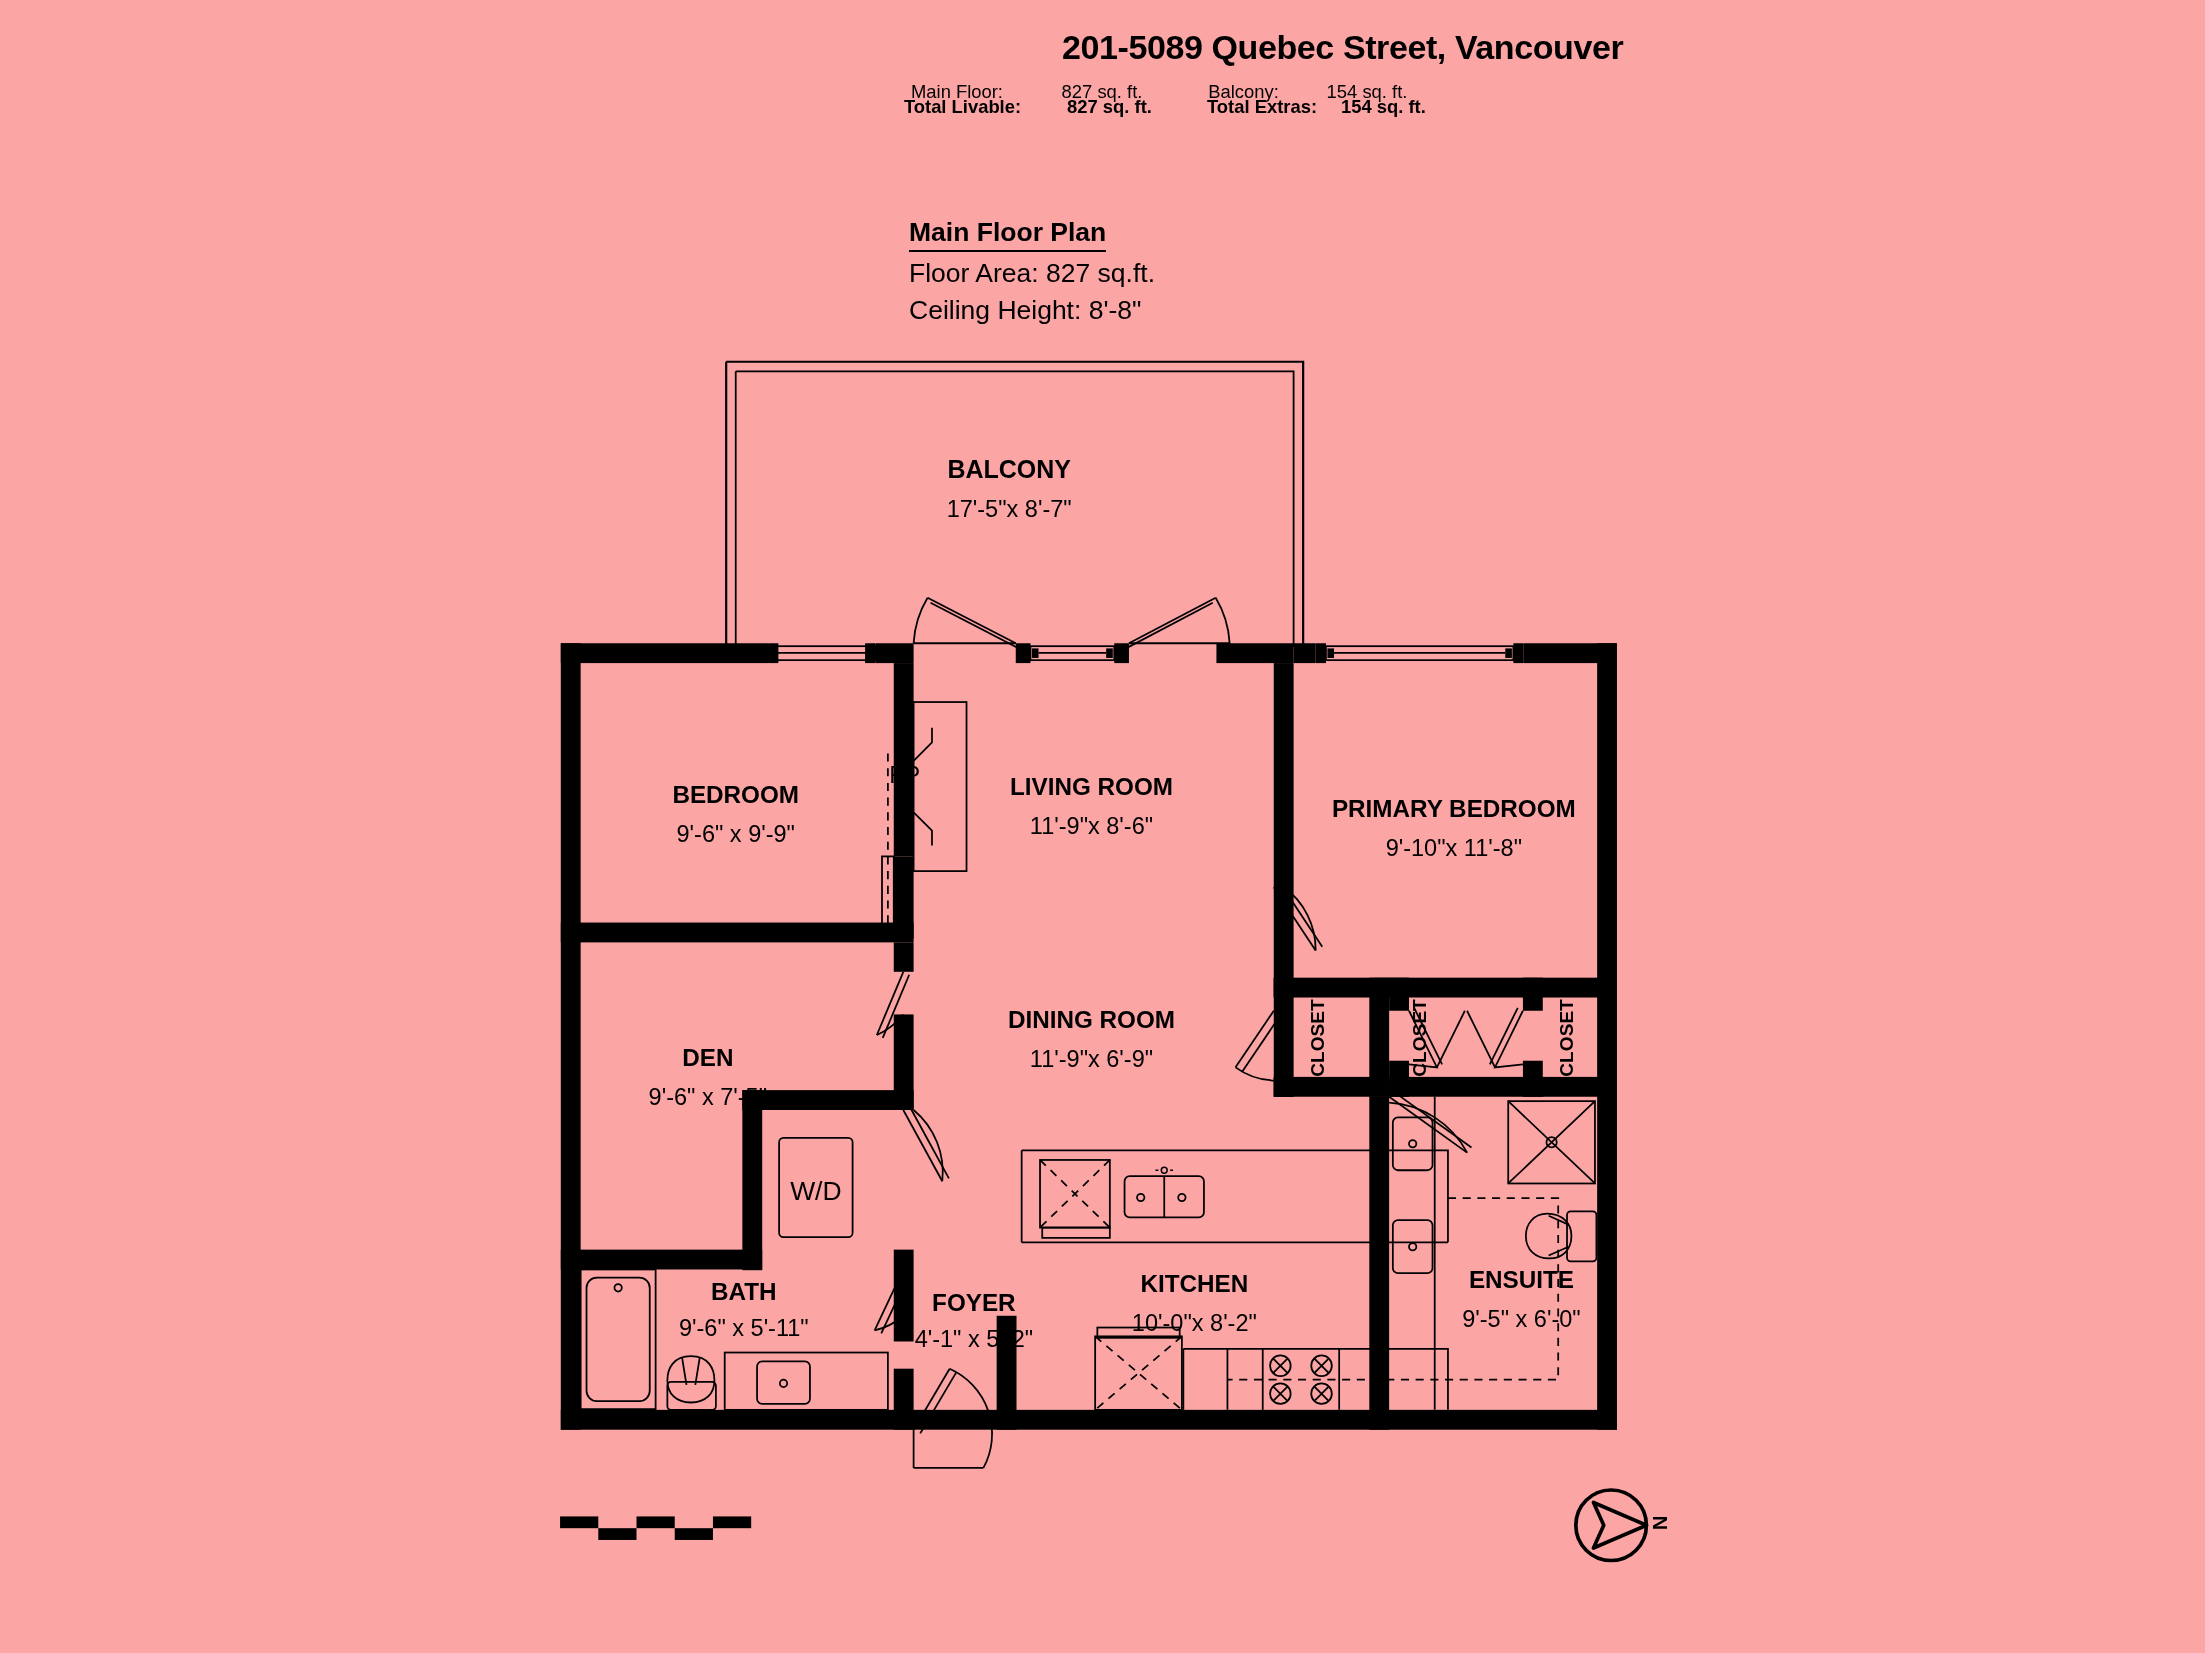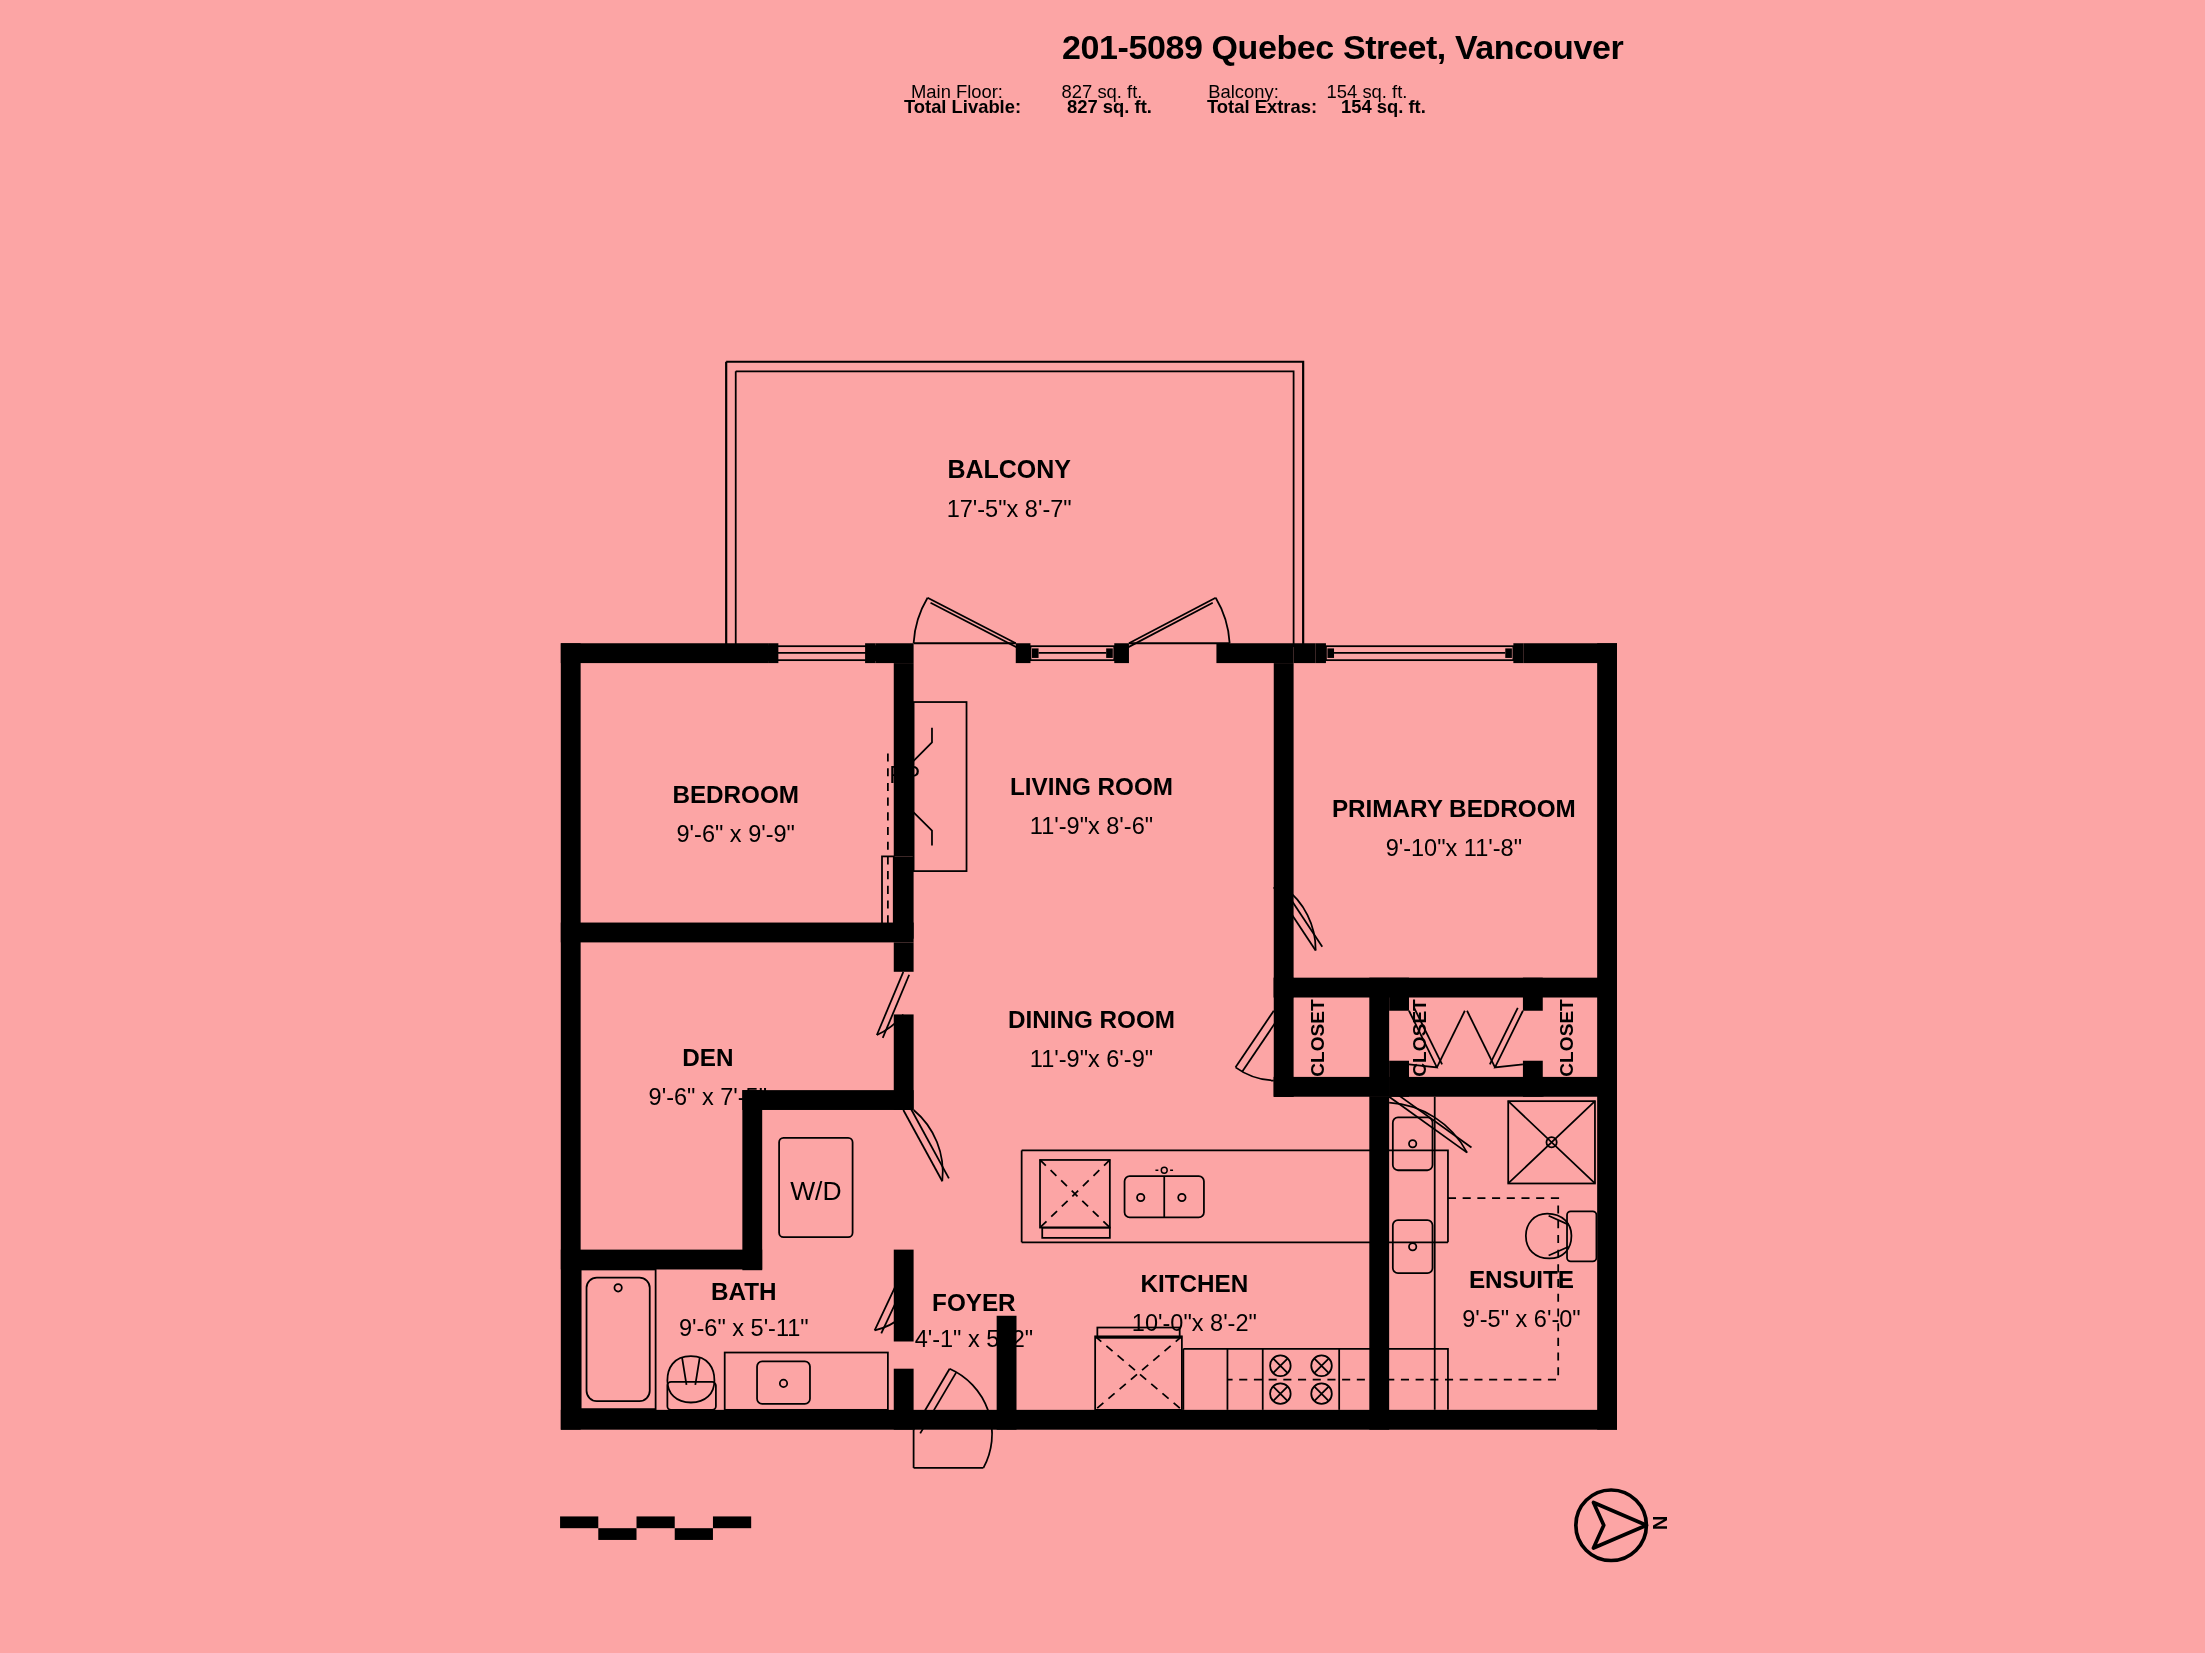--- a/index.html
+++ b/index.html
@@ -55,20 +55,25 @@
 
     <div class="hdr-row hdr-r1">
       <span class="hdr-cell lbl-a">Main Floor:</span><span class="hdr-cell val-a">827 sq. ft.</span><span class="hdr-cell lbl-b">Balcony:</span><span class="hdr-cell val-b">154 sq. ft.</span>
     </div>
 
     <div class="hdr-row hdr-r2">
       <span class="hdr-cell lbl-a2">Total Livable:</span><span class="hdr-cell val-a2">827 sq. ft.</span><span class="hdr-cell lbl-b2">Total Extras:</span><span class="hdr-cell">154 sq. ft.</span>
     </div>
   </div>
 
+  <div class="cap">
+    <div class="cap-t">Main Floor Plan</div>
+    <div class="cap-l">Floor Area: 827 sq.ft.</div>
+    <div class="cap-l">Ceiling Height: 8'-8"</div>
+  </div>
 
   <svg id="plansvg" viewBox="0 0 3000 2250">
     <defs>
       <style>
         .w{fill:#000;stroke:none;}
         .thin{fill:none;stroke:#000;stroke-width:3;}
         .thin2{fill:none;stroke:#000;stroke-width:2.4;}
         .dash{fill:none;stroke:#000;stroke-width:2.4;stroke-dasharray:11 9;}
         .rmname{font-weight:bold;text-anchor:middle;}
         .rmdim{text-anchor:middle;font-weight:300;}

